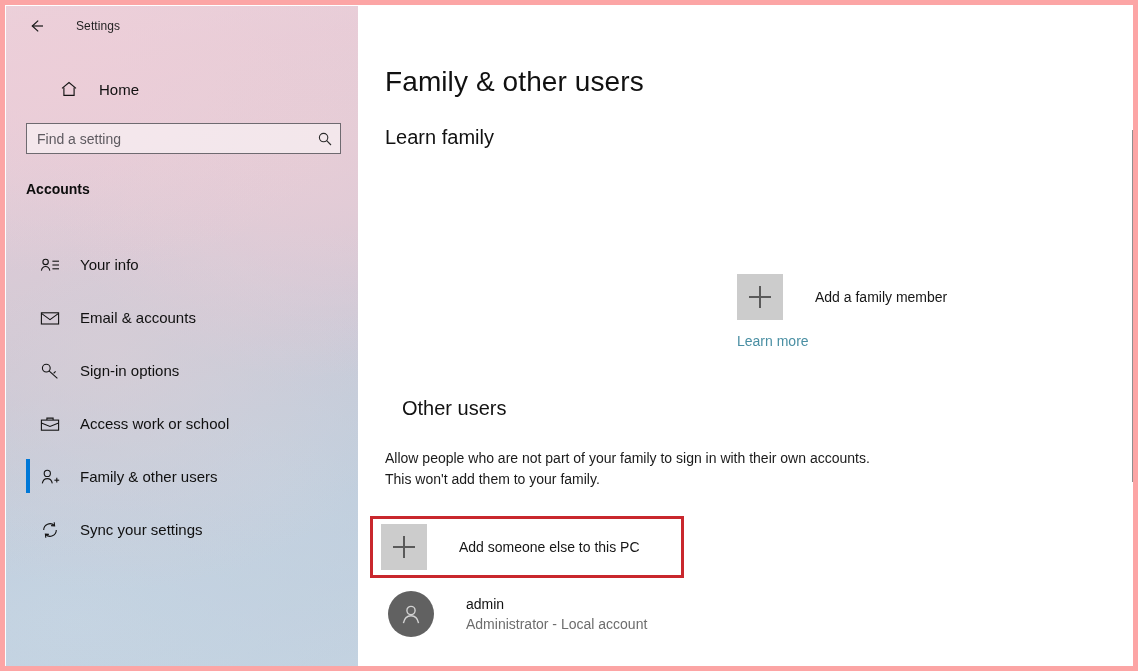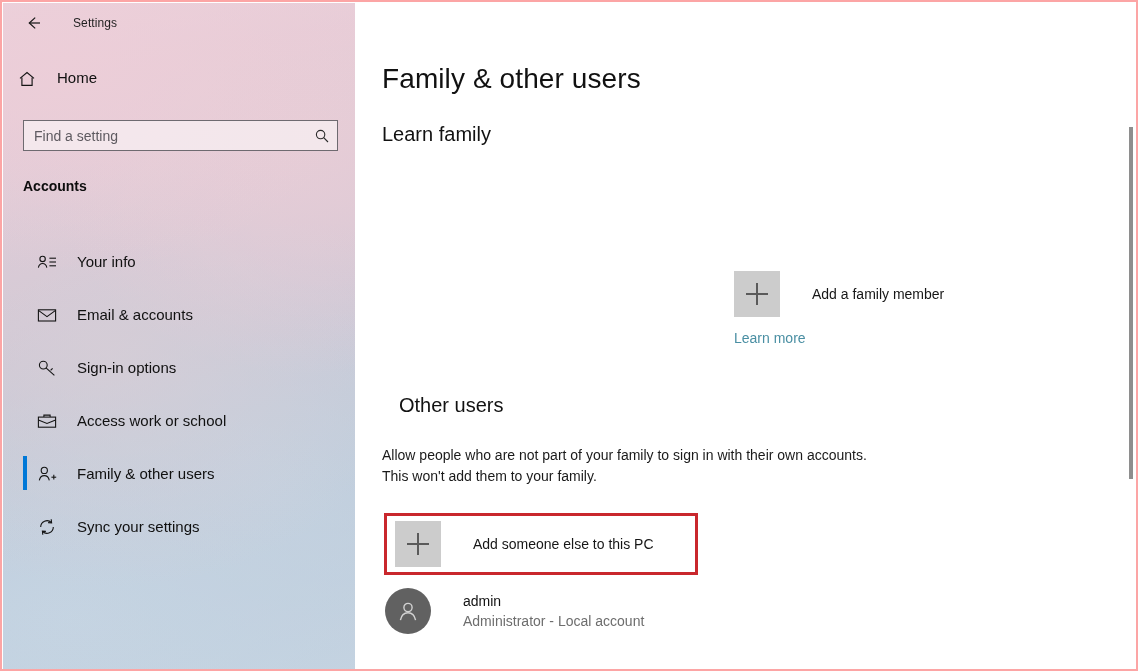--- a/index.html
+++ b/index.html
@@ -9,21 +9,21 @@
     height: 671px;
     overflow: hidden;
     font-family: "Liberation Sans", sans-serif;
   }
 
   #window {
     position: relative;
     width: 1138px;
     height: 671px;
     background: #ffffff;
-    border: 2px solid #fca5a5;
+    border: 5px solid #fca5a5;
     overflow: hidden;
   }
 
   
   #sidebar {
     position: absolute;
     left: 1px; top: 1px;
     width: 352px; height: 669px;
     overflow: hidden;
     background:
@@ -66,21 +66,21 @@
     color: #1f1f1f;
     margin-left: 16px;
     letter-spacing: .1px;
   }
 
   
   #home-row {
     position: absolute;
     left: 0; top: 66px;
     width: 324px; height: 34px;
-    display: flex; align-items: flex-start;
+    display: flex; align-items: center; padding-left: 39px;
   }
   #home-row .nav-ico {
     width: 48px; display: flex; align-items: center; justify-content: center;
     color: #141414;
   }
   #home-row .nav-lbl {
     font-size: 15px; color: #101010;
     margin-left: 6px;
   }
 
@@ -234,21 +234,21 @@
   }
 
   #other-users-head { position: absolute; left: 44px; top: 391px; }
   #other-users-desc {
     position: absolute; left: 27px; top: 442px; width: 500px;
   }
 
   
   #add-someone-highlight {
     position: absolute;
-    left: 29px; top: 510px;
+    left: 12px; top: 510px;
     width: 314px; height: 62px;
     border: 3px solid #c9272d;
     background: #ffffff;
   }
   #add-someone-row {
     position: absolute;
     left: 8px; top: 5px;
     display: flex; align-items: center;
   }
 

